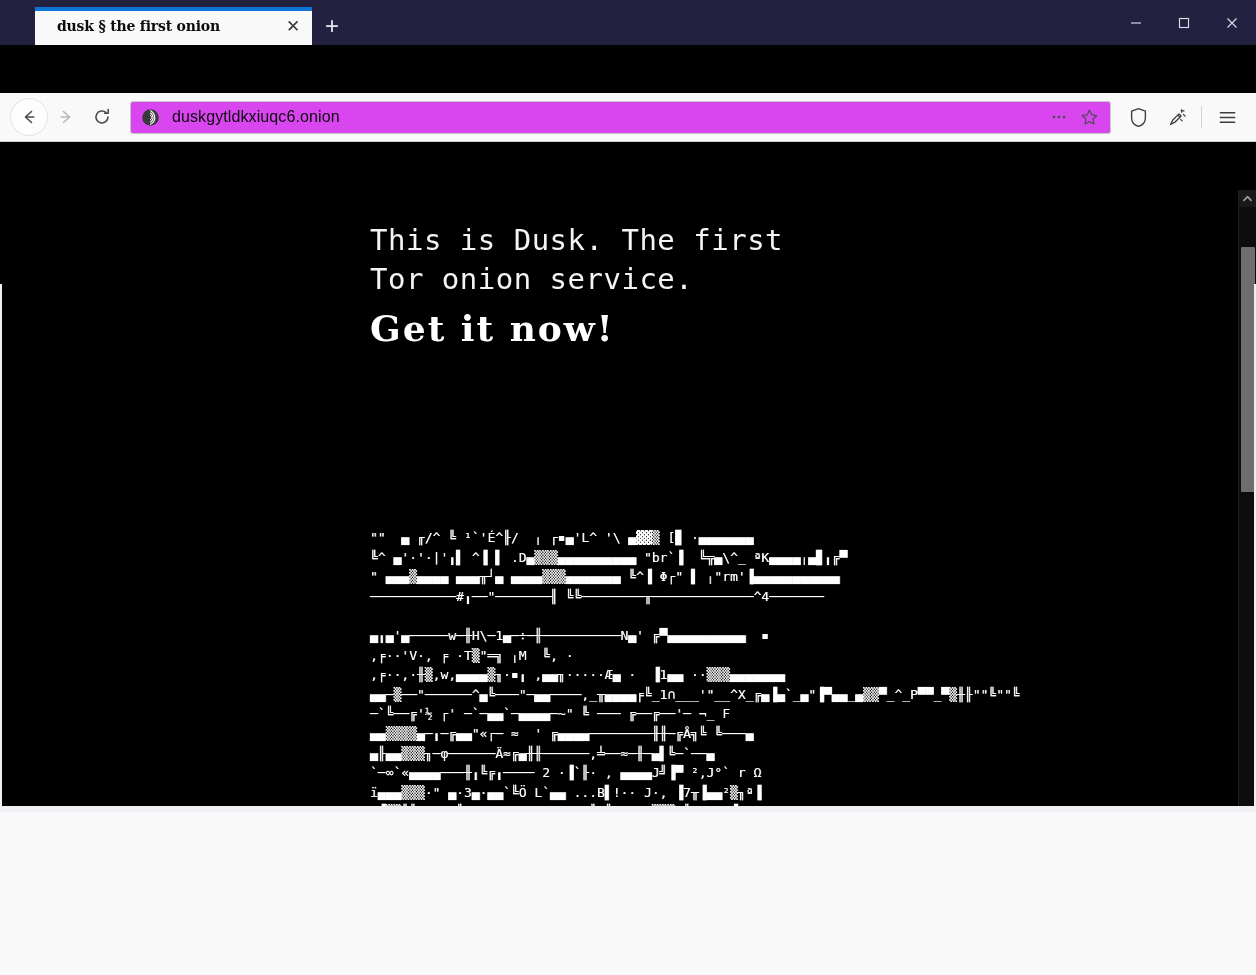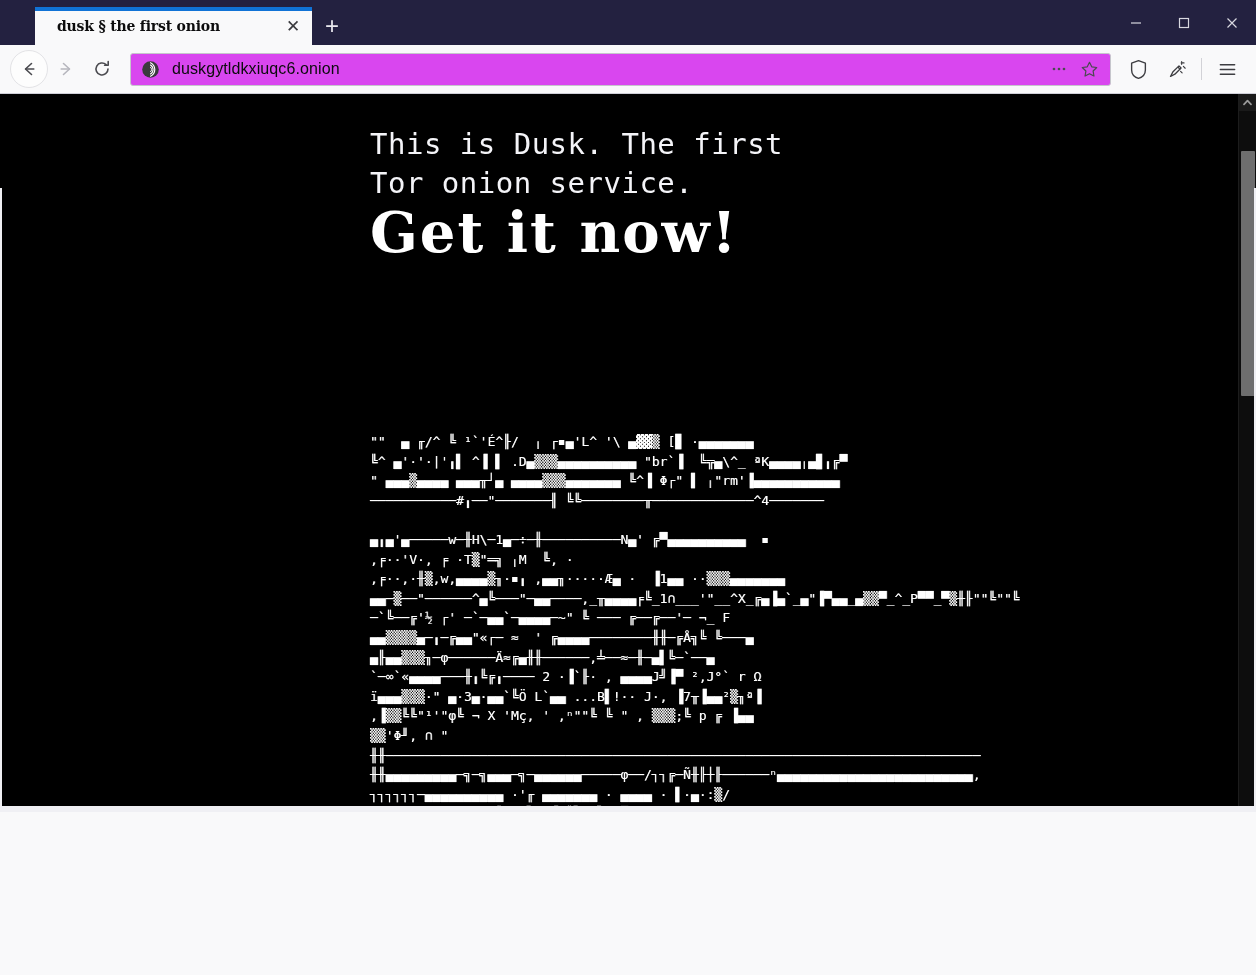--- a/index.html
+++ b/index.html
@@ -7,20 +7,21 @@
     width: 1256px; height: 975px;
     overflow: hidden;
     background: #f9f9fa;
     font-family: "Liberation Sans", sans-serif;
   }
   #app {
     width: 1256px; height: 812px;
     position: relative;
     display: flex; flex-direction: column;
     background: #000;
+    gap: 48px;
   }
 
   
   .titlebar {
     height: 45px;
     background: #232140;
     display: flex; align-items: flex-end;
     position: relative;
     flex: 0 0 auto;
     user-select: none;
@@ -172,21 +173,21 @@
     font-size: 29px;
     line-height: 39px;
     letter-spacing: 0.5px;
     padding-top: 31px;
     white-space: pre;
   }
   .cta {
     color: #ffffff;
     font-family: "DejaVu Serif", serif;
     font-weight: bold;
-    font-size: 56px;
+    font-size: 36px;
     line-height: 54px;
     letter-spacing: 2px;
     margin-top: 2px;
     white-space: pre;
   }
   .art {
     position: absolute;
     left: 370px;
     top: 338px;
     color: #ffffff;

